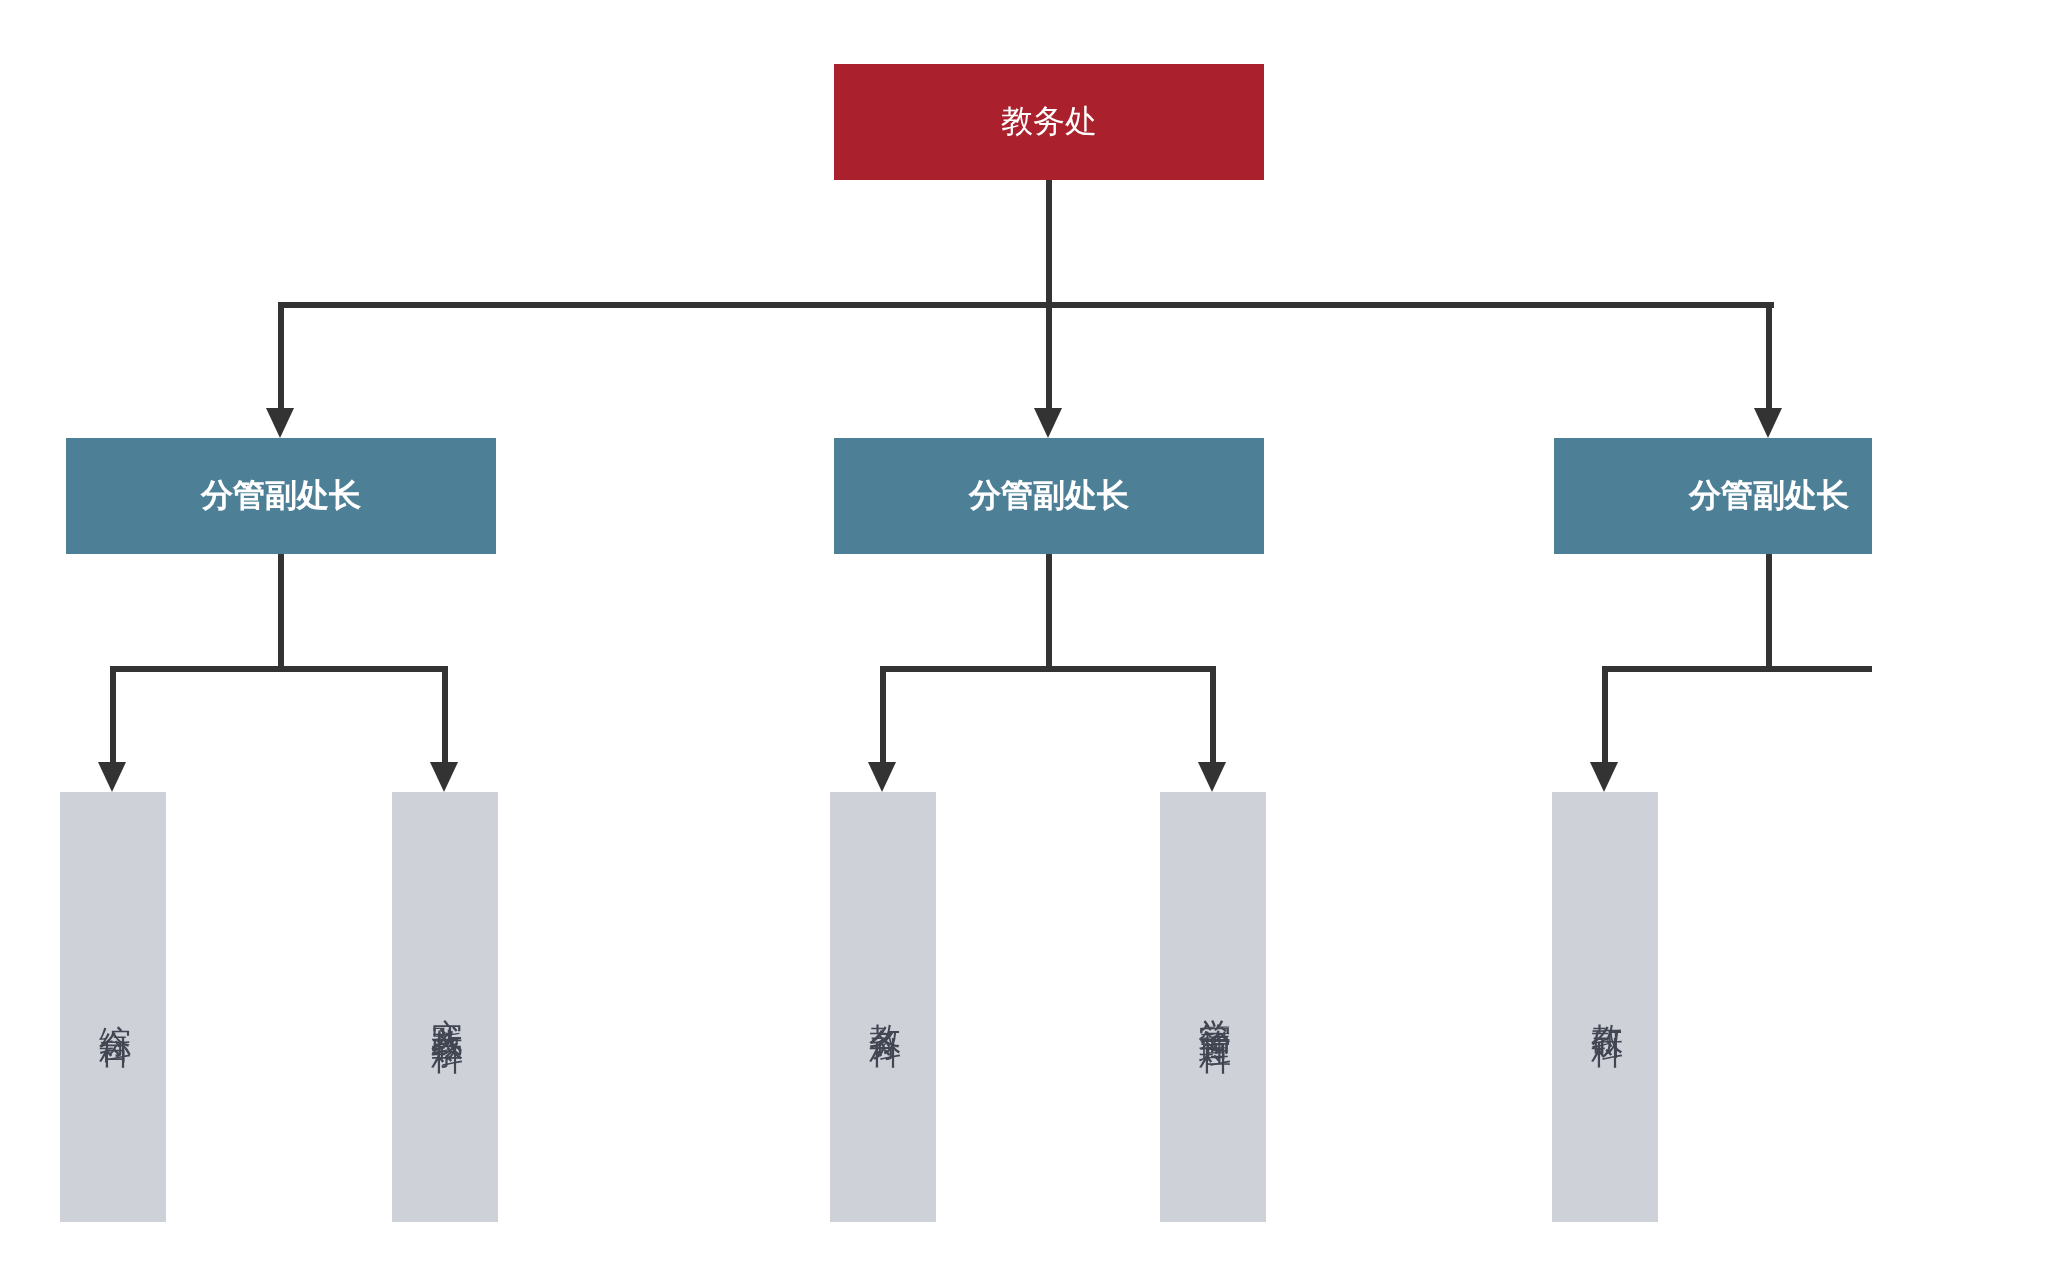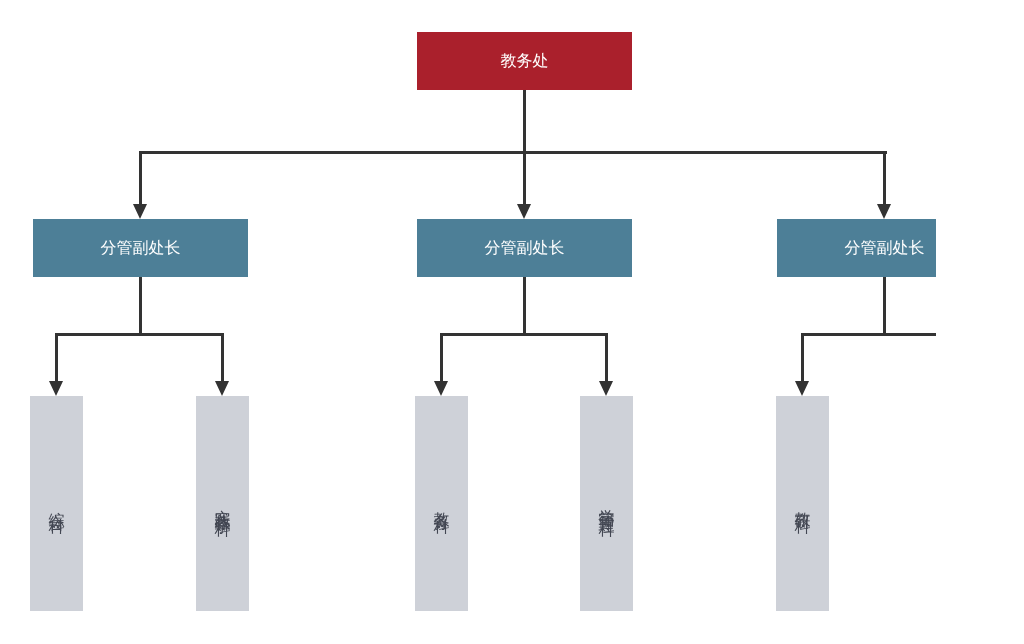--- a/index.html
+++ b/index.html
@@ -29,20 +29,21 @@
     background: var(--root-bg, #aa202c);
     color: var(--root-text, #ffffff);
     font-size: 16px;
   }
   .deputy {
     top: 219px;
     width: 215px; height: 58px;
     background: var(--deputy-bg, #4d7f97);
     color: var(--root-text, #ffffff);
     font-size: 16px;
+    font-weight: bold;
   }
   .d0 { left: 33px; }
   .d1 { left: 417px; }
   .d2 { left: 777px; }
   .section {
     top: 396px;
     width: 53px; height: 215px;
     background: var(--section-bg, #ced1d8);
     color: var(--section-text, #424652);
     font-size: 16px;

